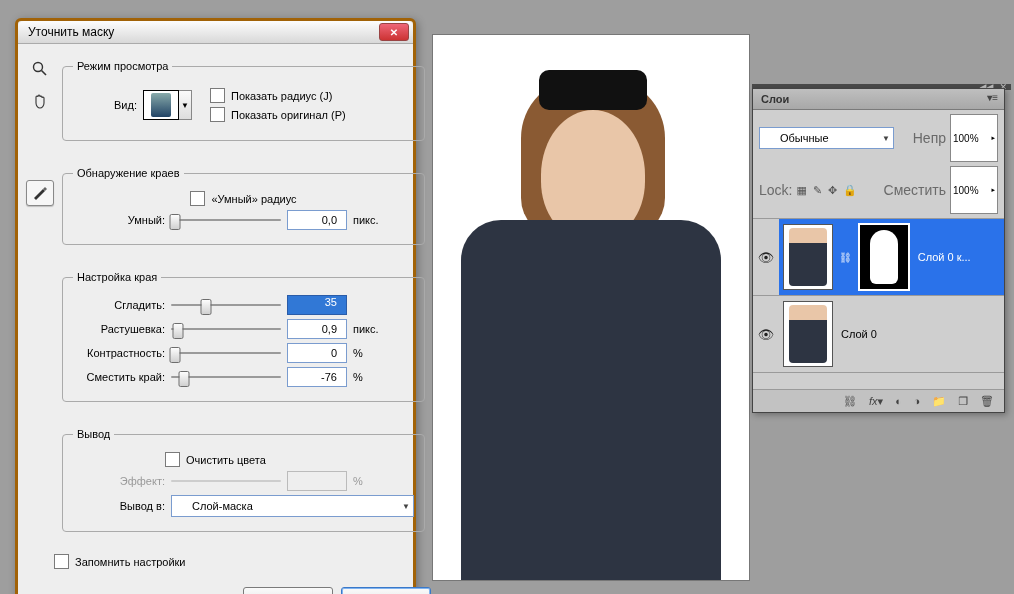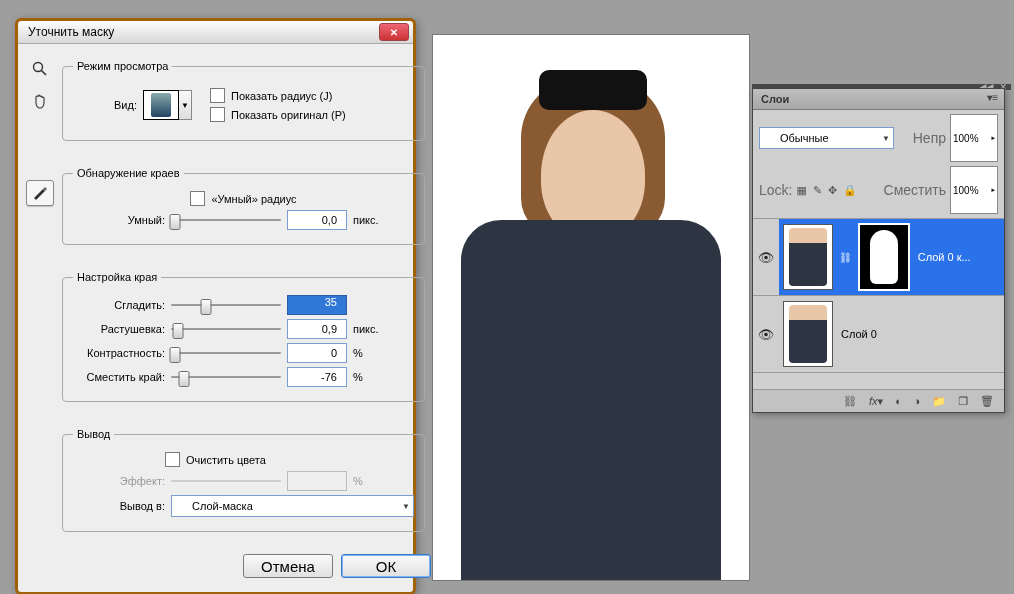--- a/index.html
+++ b/index.html
@@ -201,20 +201,24 @@
         </div>
         <div class="row">
           <span class="lbl">Вывод в:</span>
           <div class="select" style="width:218px">
               <span>Слой-маска</span>
               <span class="arrow">▼</span>
             </div>
         </div>
       </fieldset>
 
+      <div class="row">
+          <span class="checkbox"></span>
+          <span>Запомнить настройки</span>
+        </div>
 
       <div class="dlg-buttons">
         <div class="btn">Отмена</div>
         <div class="btn primary">ОК</div>
       </div>
     </div>
   </div>
 </div>
 
 <div class="panel-top">

